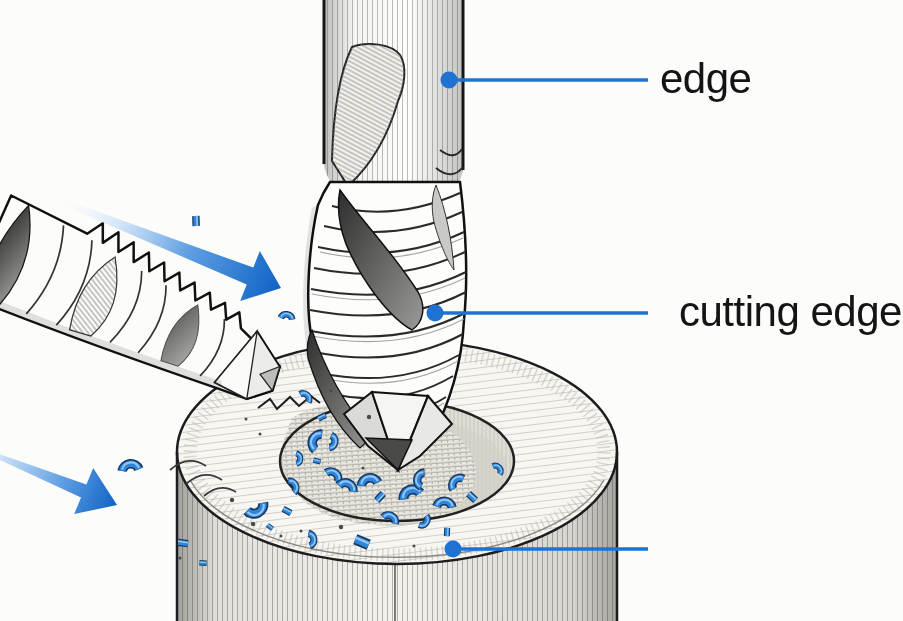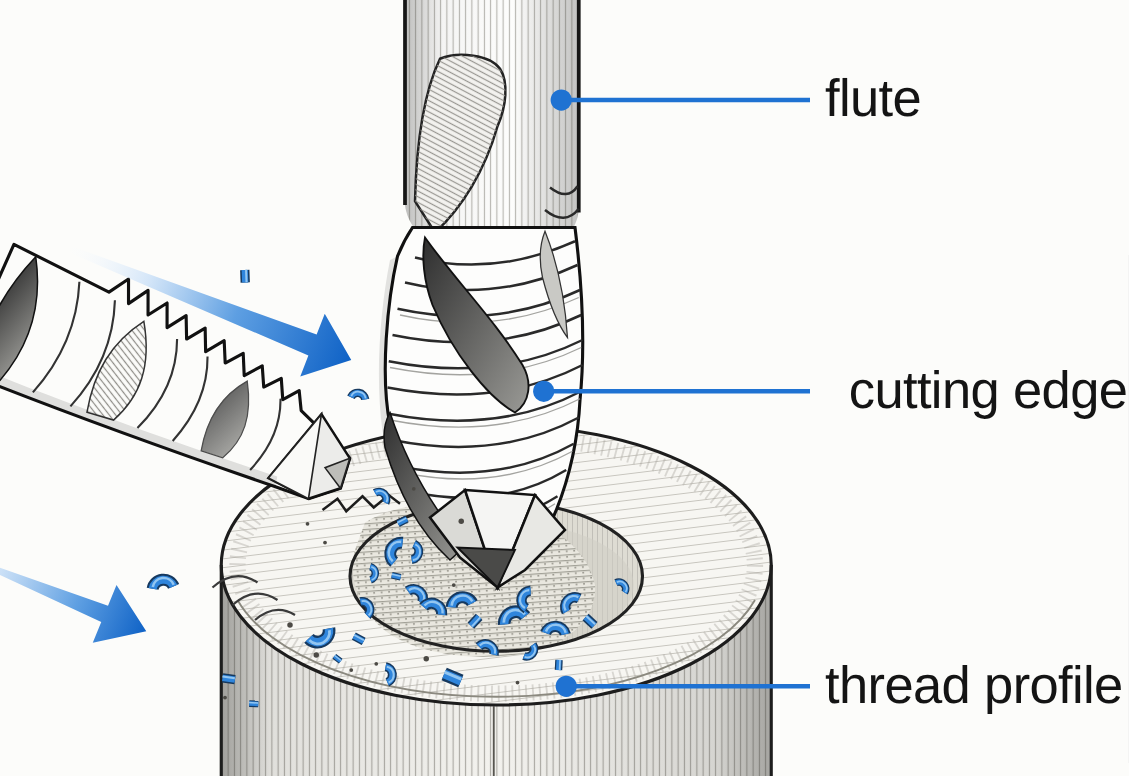--- a/index.html
+++ b/index.html
@@ -381,16 +381,15 @@
   <g id="leader-layer">
         <line x1="449" y1="80" x2="648" y2="80" stroke-width="3.5" style="stroke: var(--accent);"></line>
         <circle cx="449" cy="80" r="8.5" style="fill: var(--accent);"></circle>
         <line x1="435" y1="313" x2="648" y2="313" stroke-width="3.5" style="stroke: var(--accent);"></line>
         <circle cx="435" cy="313" r="8.5" style="fill: var(--accent);"></circle>
         <line x1="453" y1="549" x2="648" y2="549" stroke-width="3.5" style="stroke: var(--accent);"></line>
         <circle cx="453" cy="549" r="8.5" style="fill: var(--accent);"></circle>
       </g>
 </svg>
 
-<div class="label" style="left: 660px; top: 80px;">flute</div>
+<div class="label" style="left: 660px; top: 80px;">edge</div>
 <div class="label" style="left: 660px; top: 313px; margin-left: 19px;">cutting edge</div>
-<div class="label" style="left: 660px; top: 549px;">thread profile</div>
 </div>
 
 </body></html>

